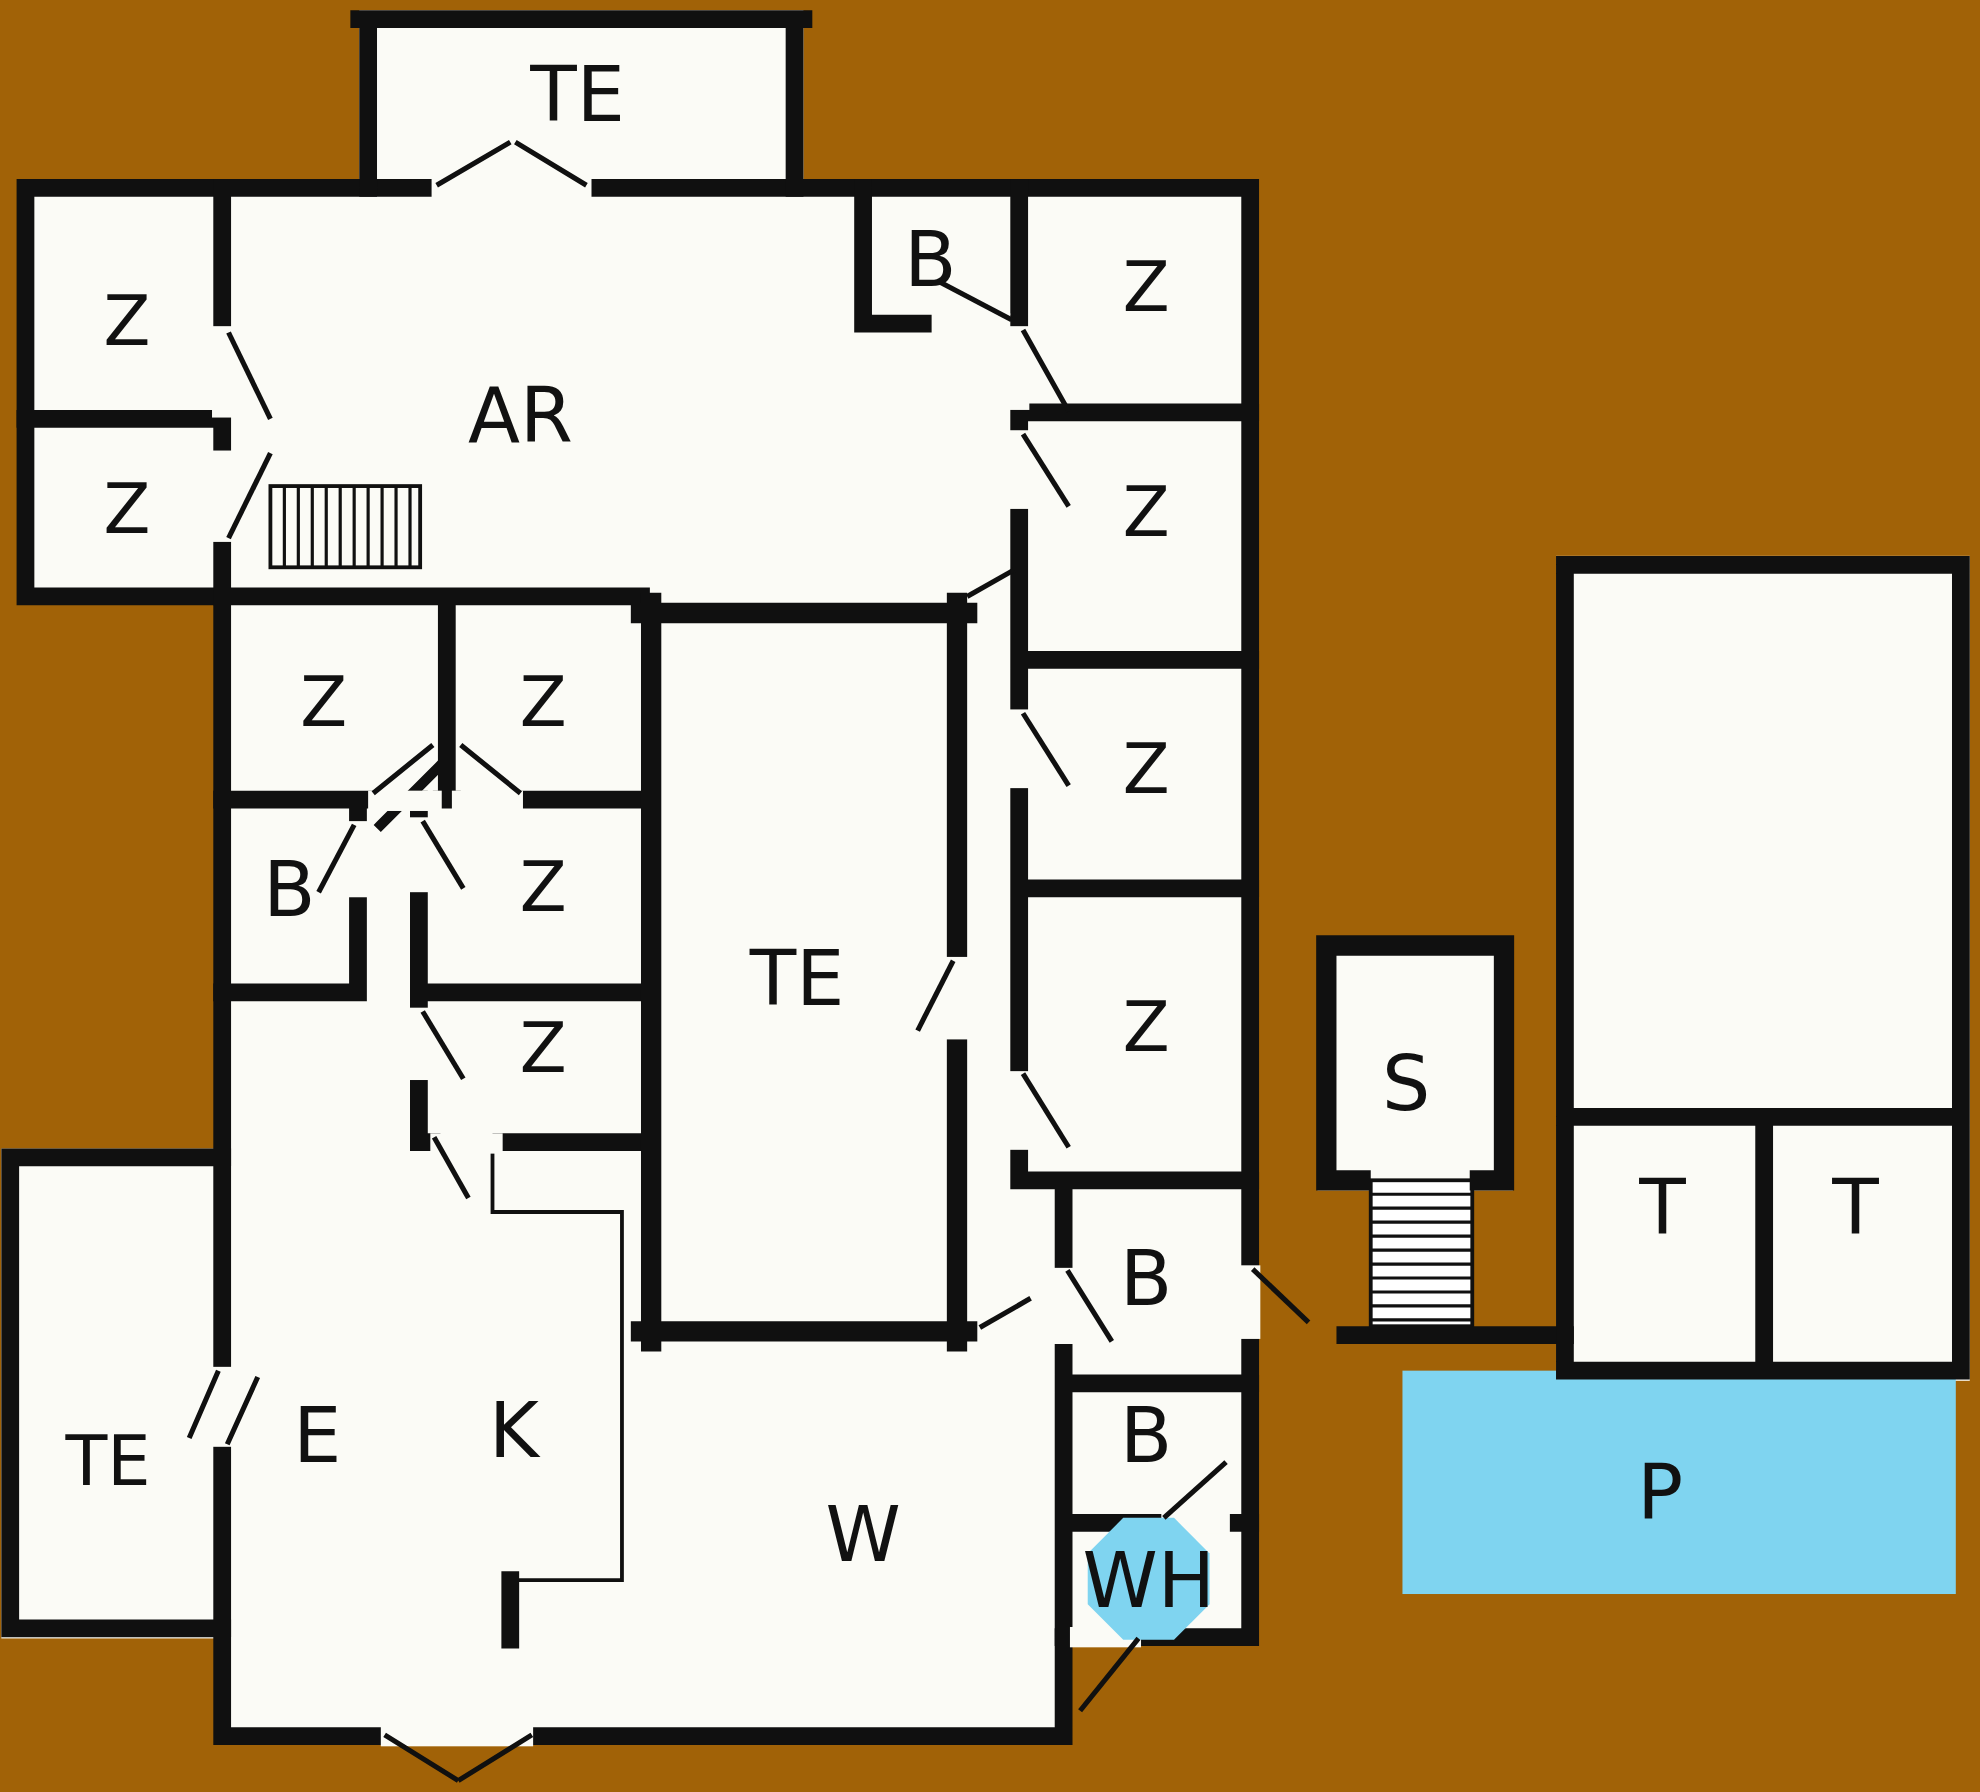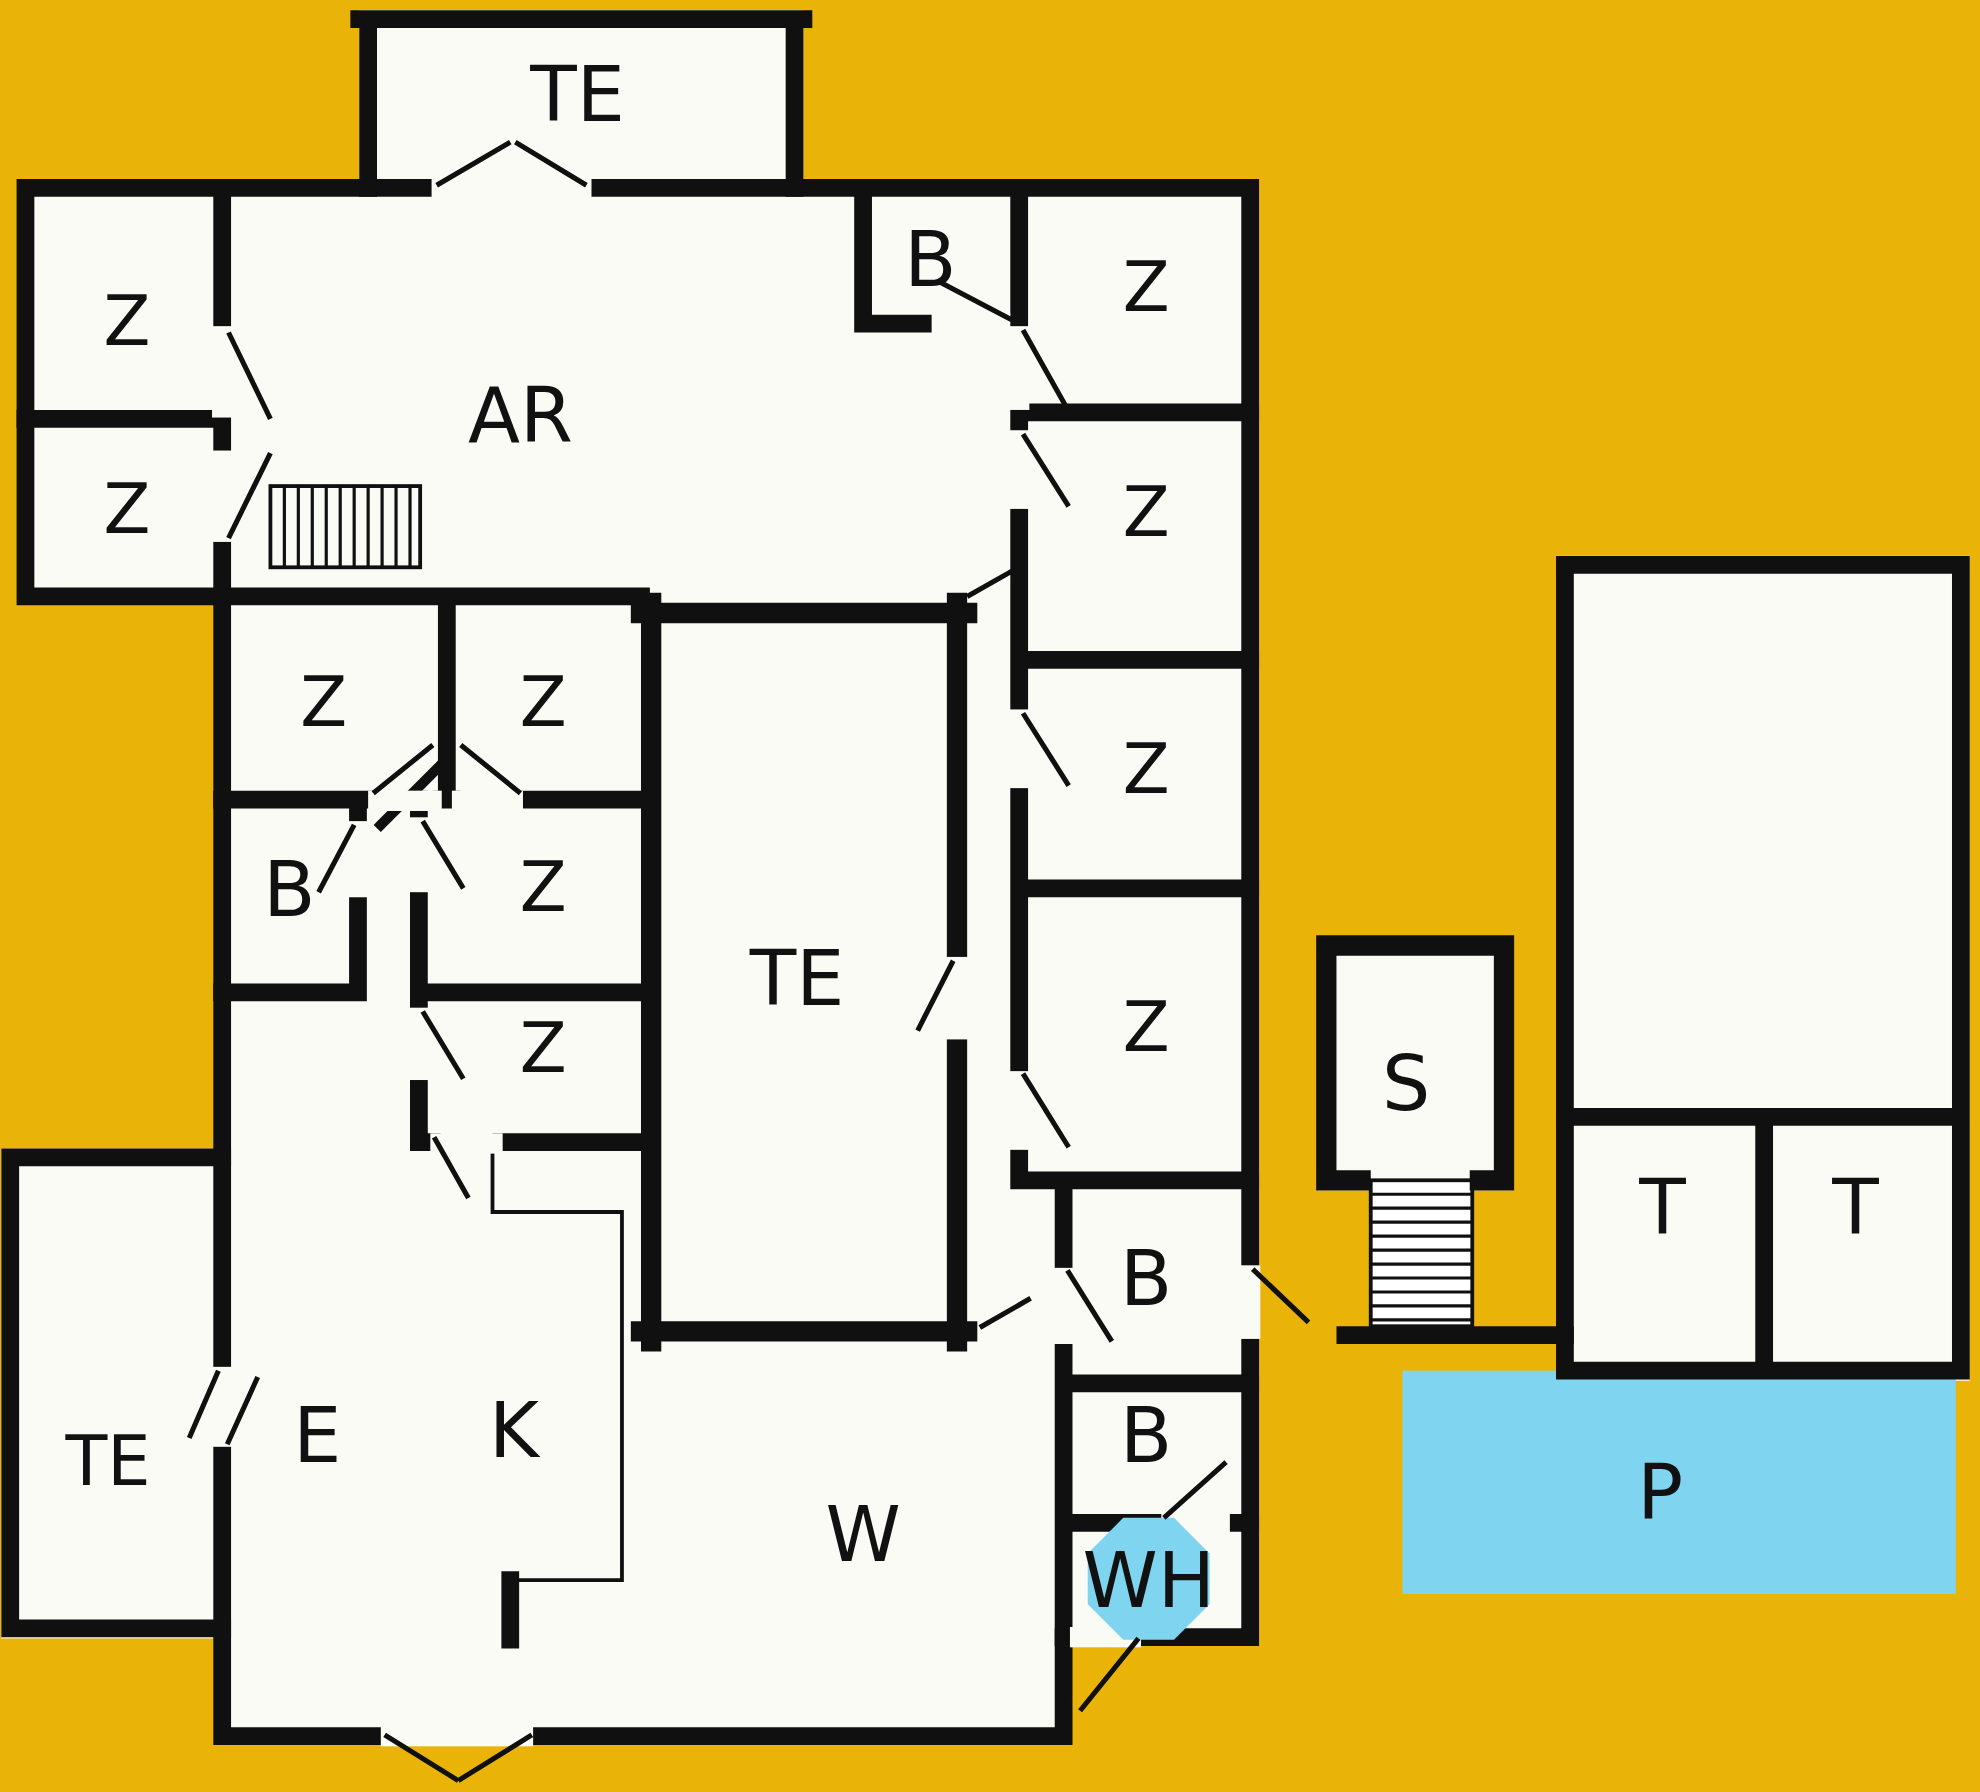--- a/index.html
+++ b/index.html
@@ -1,17 +1,17 @@
 <!DOCTYPE html>
 <html><head>
 <meta charset="utf-8">
 <style>
   html,body{margin:0;padding:0;background:#ffffff;}
   .stage{
-    width:1980px;height:1792px;position:relative;background:#eab308;
+    width:1980px;height:1792px;position:relative;background:#a16207;
     font-family:"DejaVu Sans", sans-serif;
   }
   svg{display:block;}
   text{
     font-family:"DejaVu Sans", sans-serif;
     fill:#111111;
   }
   .lbl{font-size:54px;}
   .lbl-lg{font-size:60px;}
 </style>

